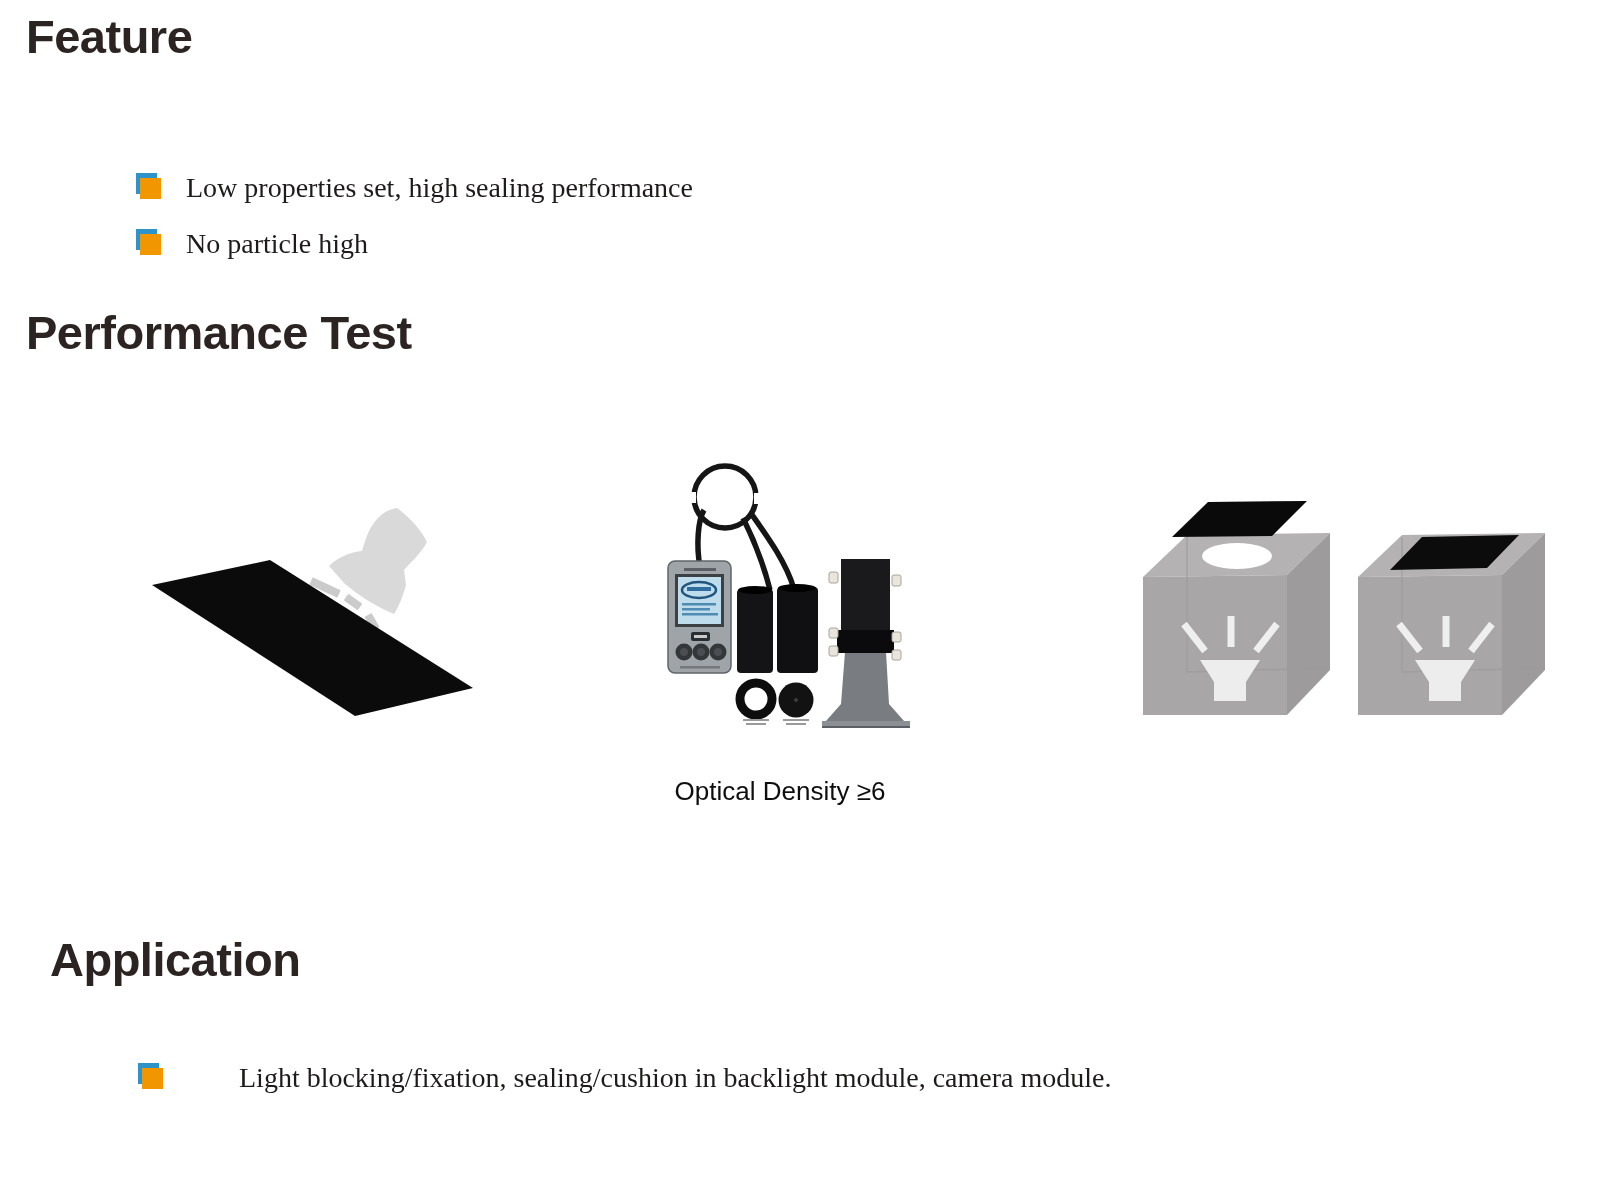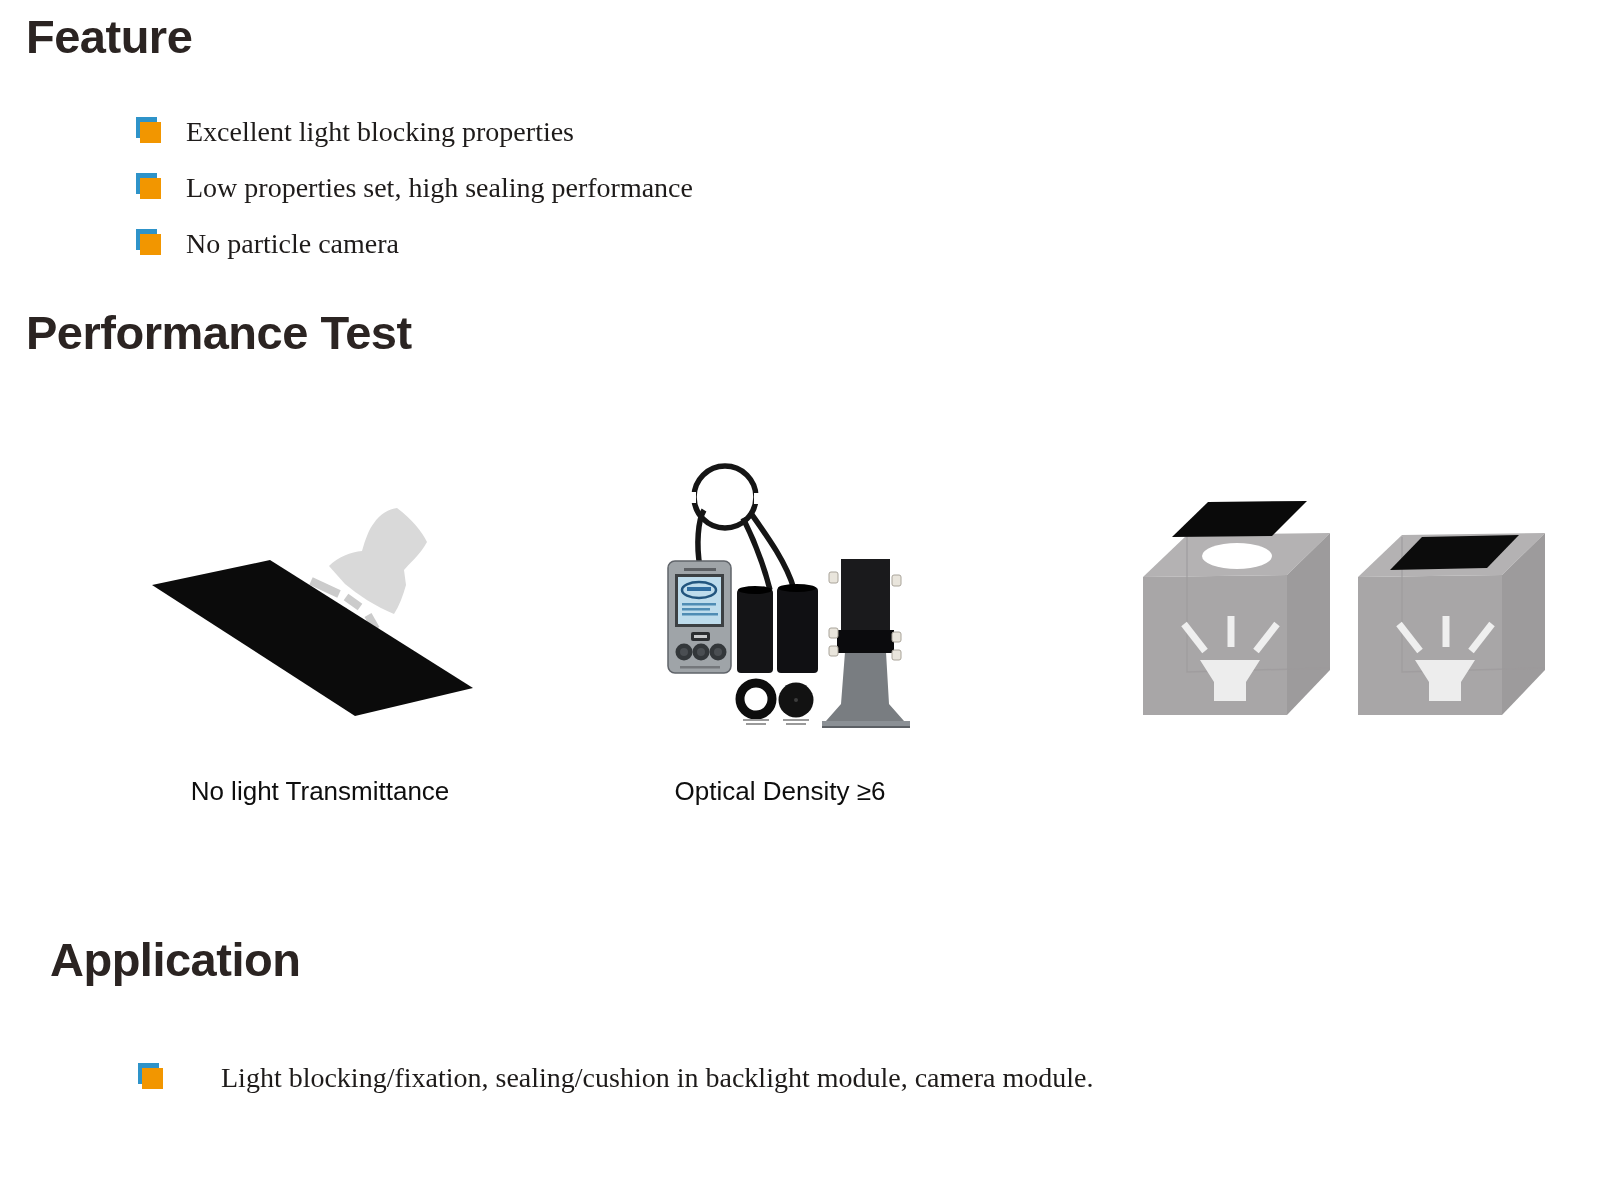--- a/index.html
+++ b/index.html
@@ -42,60 +42,53 @@
   }
   .bullet-text{
     font-family:"Liberation Serif",serif;
     font-size:28px;
     line-height:30px;
     color:#1e1b1a;
     margin-top:0px;
     white-space:nowrap;
   }
   .feature-row .bullet-text{margin-left:24px;}
-  .app-row .bullet-text{margin-left:57px;}
+  .app-row .bullet-text{margin-left:75px;}
   .figure{position:absolute;}
   .caption{
     position:absolute;
     width:440px;
     text-align:center;
     font-family:"Liberation Sans",sans-serif;
     font-size:26px;
     line-height:30px;
     color:#0e0e0e;
     white-space:nowrap;
   }
 </style>
 </head>
 <body>
 
 <div class="page">
 
   <div class="h1" style="top:10px;">Feature</div>
 
-  <div class="bullet-row feature-row" style="left:136px;top:117px;">
-    <span class="bullet">
-        <span class="sq-blue"></span>
-        <span class="sq-orange"></span>
-      </span>
-    <span class="bullet-text">Excellent light blocking properties</span>
-  </div>
   <div class="bullet-row feature-row" style="left:136px;top:173px;">
     <span class="bullet">
         <span class="sq-blue"></span>
         <span class="sq-orange"></span>
       </span>
     <span class="bullet-text">Low properties set, high sealing performance</span>
   </div>
   <div class="bullet-row feature-row" style="left:136px;top:229px;">
     <span class="bullet">
         <span class="sq-blue"></span>
         <span class="sq-orange"></span>
       </span>
-    <span class="bullet-text">No particle camera</span>
+    <span class="bullet-text">No particle high</span>
   </div>
 
   <div class="h1" style="top:306px;">Performance Test</div>
 
   <div class="figure" style="left:140px;top:495px;width:350px;height:235px;">
     <svg width="350" height="235" viewBox="0 0 350 235">
 
       <g stroke="#cbcbcb" stroke-width="8">
         <line x1="171" y1="86" x2="199" y2="99"></line>
         <line x1="206" y1="102" x2="220" y2="112"></line>
@@ -210,21 +203,20 @@
           <g stroke="#efefef" stroke-width="7">
             <line x1="300" y1="171" x2="279" y2="144"></line>
             <line x1="326" y1="167" x2="326" y2="136"></line>
             <line x1="351" y1="171" x2="372" y2="144"></line>
           </g>
         </g>
       </g>
     </svg>
   </div>
 
-  <div class="caption" style="left:100px;top:776px;">No light Transmittance</div>
   <div class="caption" style="left:560px;top:776px;text-align:center;">Optical Density ≥6</div>
 
   <div class="h1" style="top:933px;margin-left:24px;">Application</div>
 
   <div class="bullet-row app-row" style="left:138px;top:1063px;">
     <span class="bullet">
         <span class="sq-blue"></span>
         <span class="sq-orange"></span>
       </span>
     <span class="bullet-text">Light blocking/fixation, sealing/cushion in backlight module, camera module.</span>

